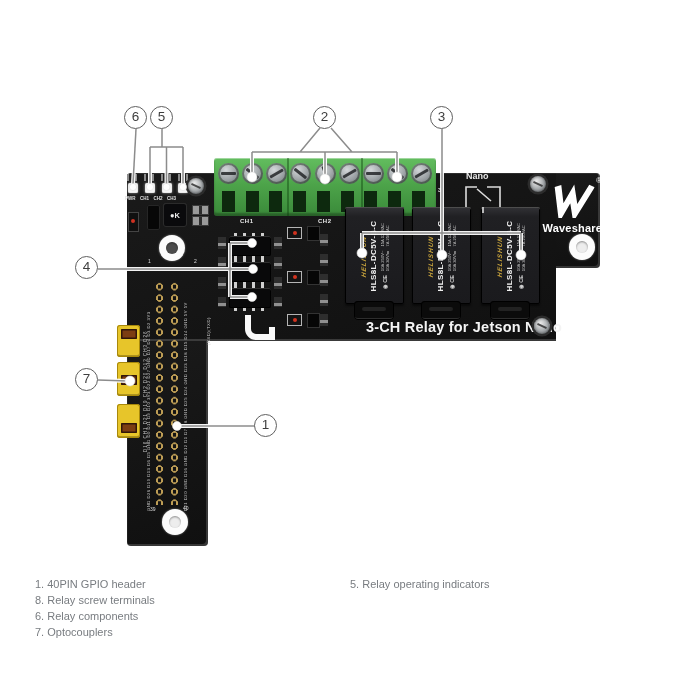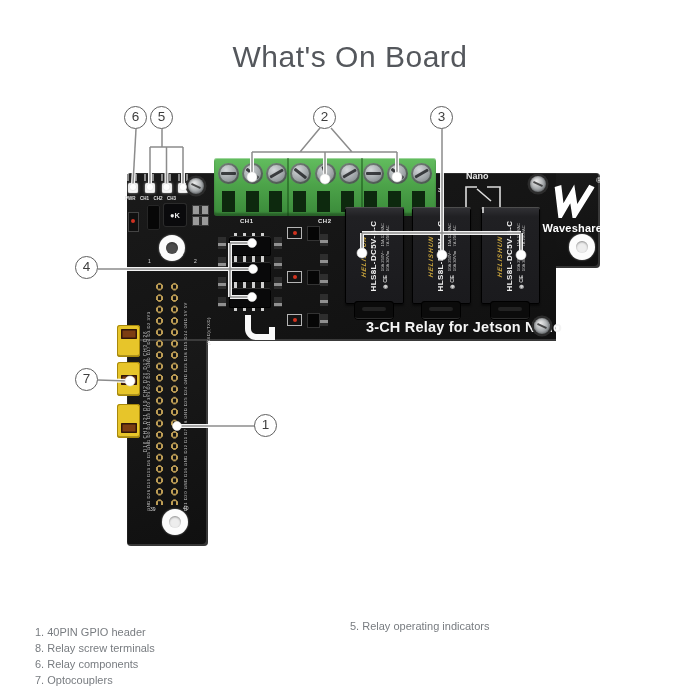--- a/index.html
+++ b/index.html
@@ -131,28 +131,27 @@
   
   .lines-svg{position:absolute;left:0;top:0;z-index:5;pointer-events:none;}
   .halo{stroke:#ffffff;stroke-width:4;fill:none;opacity:.95;}
   .wire{stroke:#8c8c8c;stroke-width:1.5;fill:none;}
   .callout{position:absolute;width:23px;height:23px;box-sizing:border-box;border:1.7px solid #5f5f5f;
     border-radius:50%;background:#fff;color:#3e3e3e;font-size:13.5px;line-height:19.5px;
     text-align:center;z-index:6;}
 
   
   .legend{position:absolute;top:576px;color:#787c80;font-size:11px;line-height:16px;z-index:2;}
-  .legend-left{left:35px;margin-top:48px;} .legend-right{left:350px;margin-top:42px;}
+  .legend-left{left:35px;} .legend-right{left:350px;}
 </style>
 </head>
 <body>
 
 <div class="stage">
 
-  <div class="title">What's On Board</div>
 
   <div class="pcb pcb-a"></div>
   <div class="pcb pcb-b"></div>
   <div class="pcb pcb-c"></div>
 
   <svg class="slot-svg" style="left:238px;top:315px;" width="42" height="30">
     <path d="M10,0 V14 a8,8 0 0 0 8,8 H34 V12" stroke="#fafafa" stroke-width="6" fill="none"></path>
   </svg>
 
   <div class="terminal">

